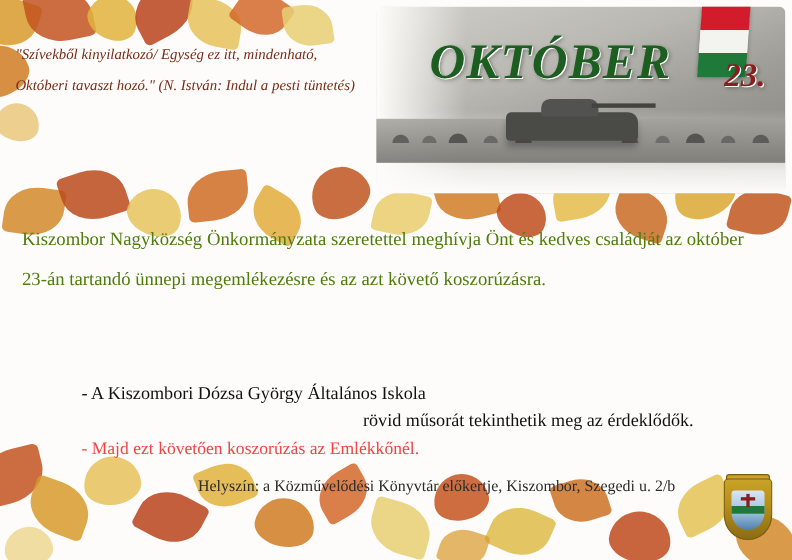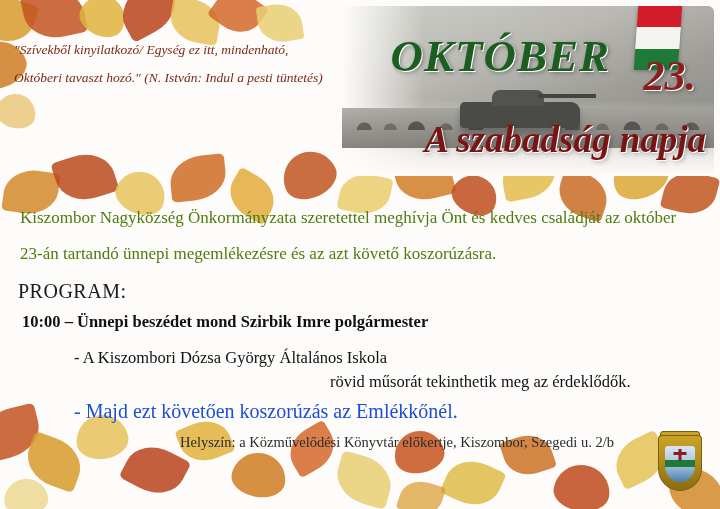--- a/index.html
+++ b/index.html
@@ -126,21 +126,21 @@
     text-shadow: 1px 1px 0 #ffffff, 2px 2px 4px rgba(0,0,0,.35);
     white-space: nowrap;
   }
   .title-23 {
     position: absolute;
     top: 52px;
     right: 24px;
     font-family: "Liberation Serif", serif;
     font-style: italic;
     font-weight: bold;
-    font-size: 42px;
+    font-size: 30px;
     color: #8c1d1d;
     text-shadow: 1px 1px 0 #ffffff, 2px 2px 4px rgba(0,0,0,.35);
   }
   .title-sub {
     position: absolute;
     top: 118px;
     right: 14px;
     font-family: "Liberation Serif", serif;
     font-style: italic;
     font-weight: bold;
@@ -201,22 +201,22 @@
     position: absolute;
     top: 372px;
     left: 330px;
     font-size: 16.5px;
     color: #111;
   }
   .prog-3 {
     position: absolute;
     top: 400px;
     left: 74px;
-    font-size: 20px;
-    color: #1d4ed8;
+    font-size: 16px;
+    color: #ef4444;
   }
   .venue {
     position: absolute;
     top: 434px;
     left: 180px;
     font-size: 14.5px;
     color: #2b2b2b;
     text-align: right;
   }
 
@@ -327,36 +327,29 @@
     <div class="photo-ground"></div>
     <div class="crowd"></div>
     <div class="tank-body"></div>
     <div class="tank-turret"></div>
     <div class="tank-gun"></div>
     <div class="flag"></div>
   </div>
 
   <div class="title-oktober">OKTÓBER</div>
   <div class="title-23">23.</div>
-  <div class="title-sub">A szabadság napja</div>
 
   <div class="quote">
     <div>"Szívekből kinyilatkozó/ Egység ez itt, mindenható,</div>
     <div>Októberi tavaszt hozó." (N. István: Indul a pesti tüntetés)</div>
   </div>
 
   <div class="invite">Kiszombor Nagyközség Önkormányzata szeretettel meghívja Önt és kedves családját az október 23-án tartandó ünnepi megemlékezésre és az azt követő koszorúzásra.</div>
 
-  <div class="program-title">PROGRAM:</div>
-
-  <div class="prog-1">
-    <span>10:00</span>
-    <span>–</span>
-    <span>Ünnepi beszédet mond Szirbik Imre polgármester</span>
-  </div>
+
 
   <div class="prog-2">
     <span>-</span>
     <span>A Kiszombori Dózsa György Általános Iskola</span>
   </div>
   <div class="prog-2b">rövid műsorát tekinthetik meg az érdeklődők.</div>
 
   <div class="prog-3">
     <span>-</span>
     <span>Majd ezt követően koszorúzás az Emlékkőnél.</span>

